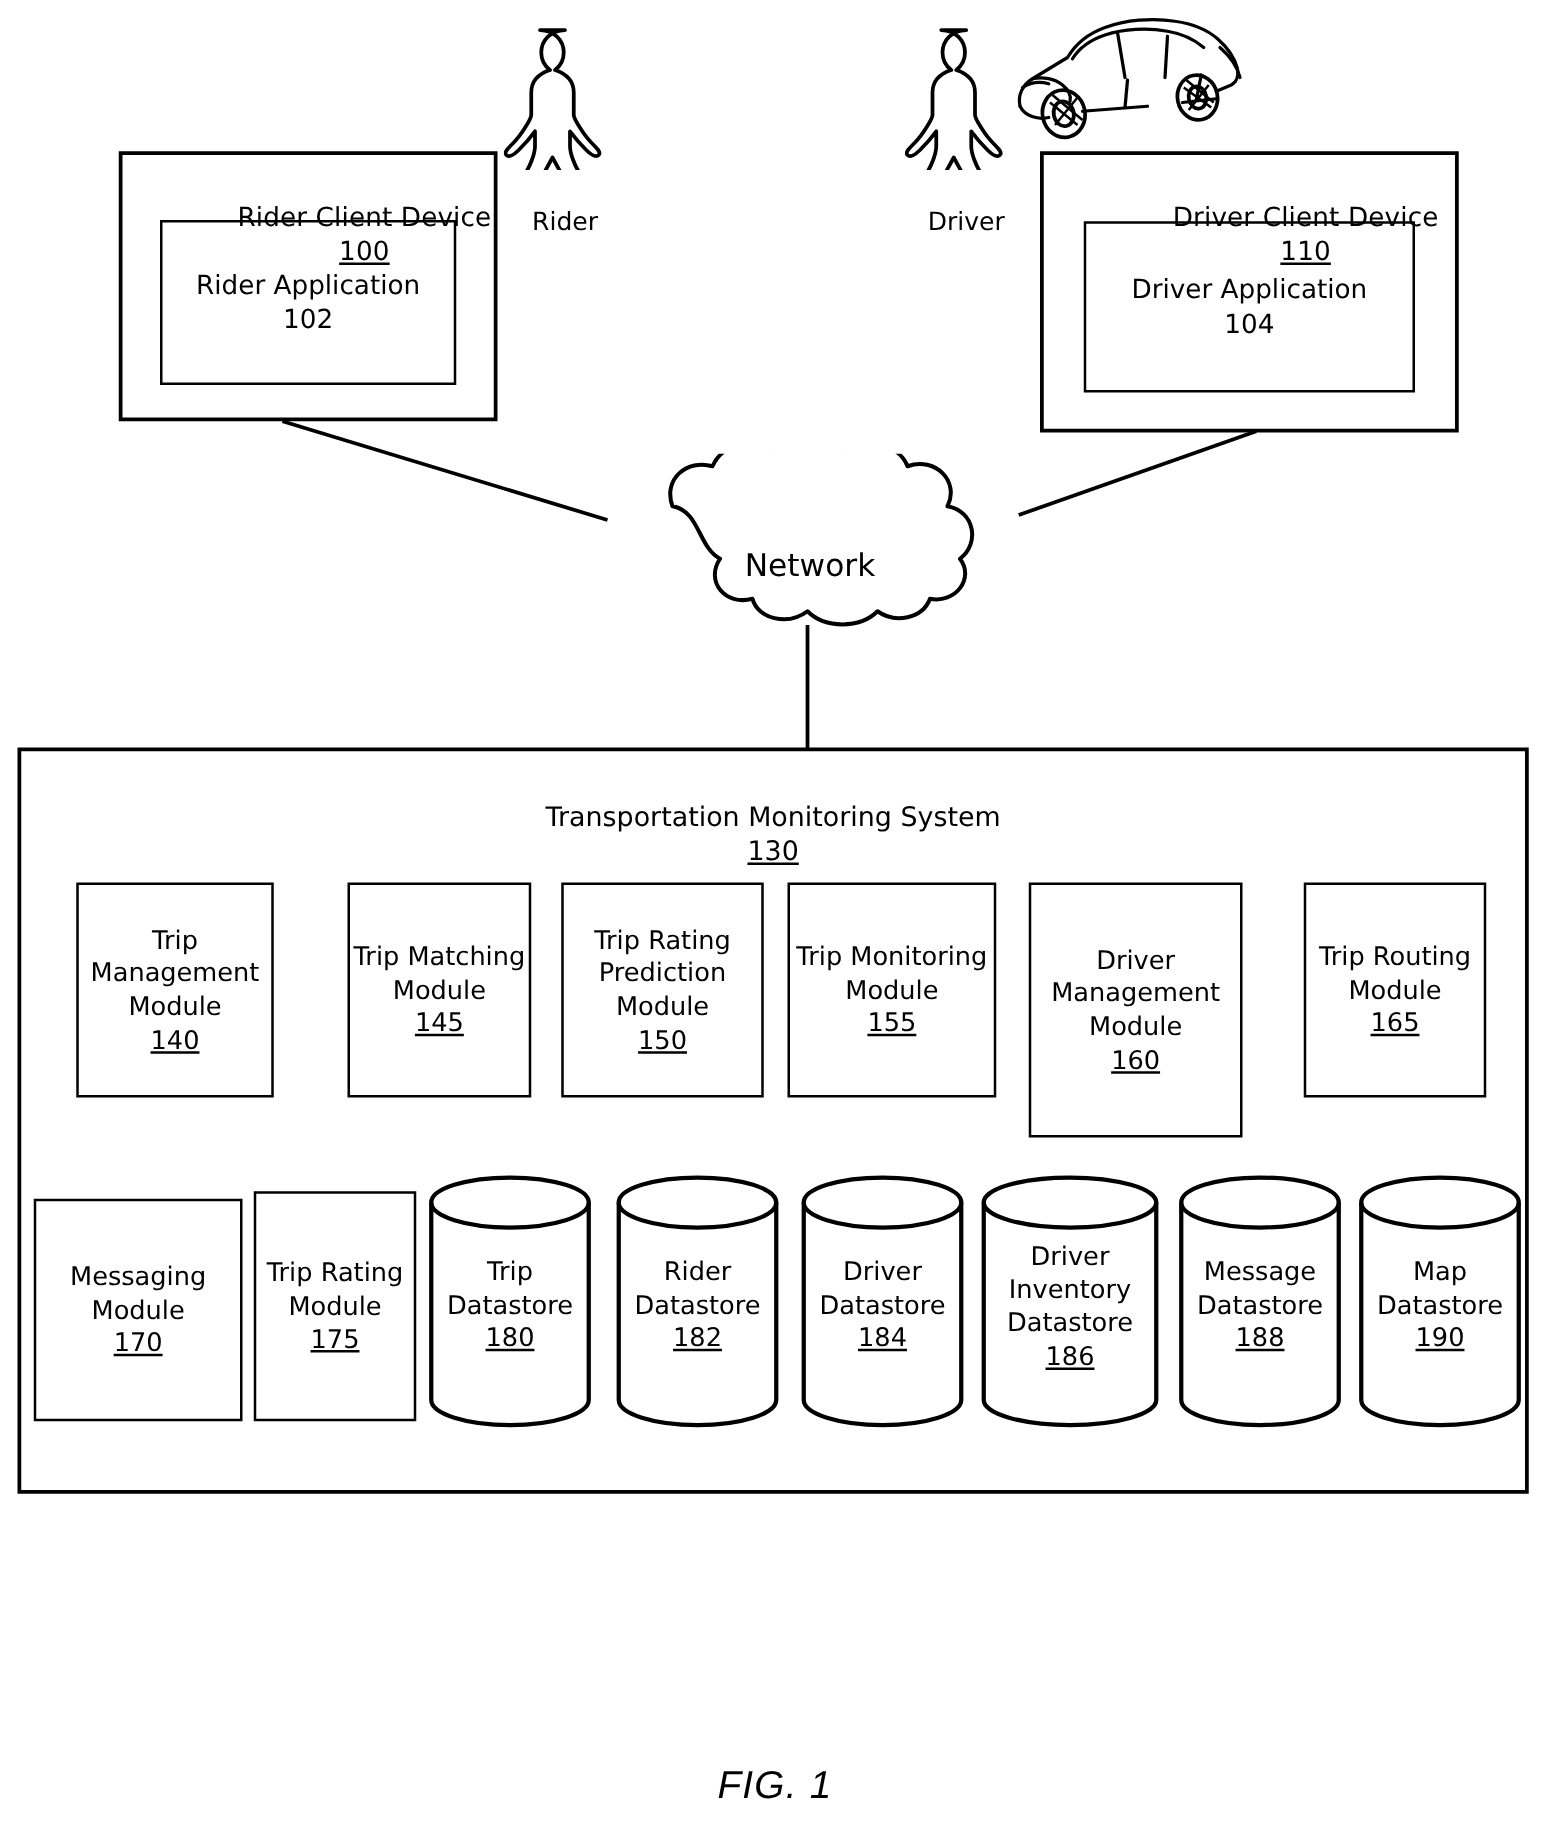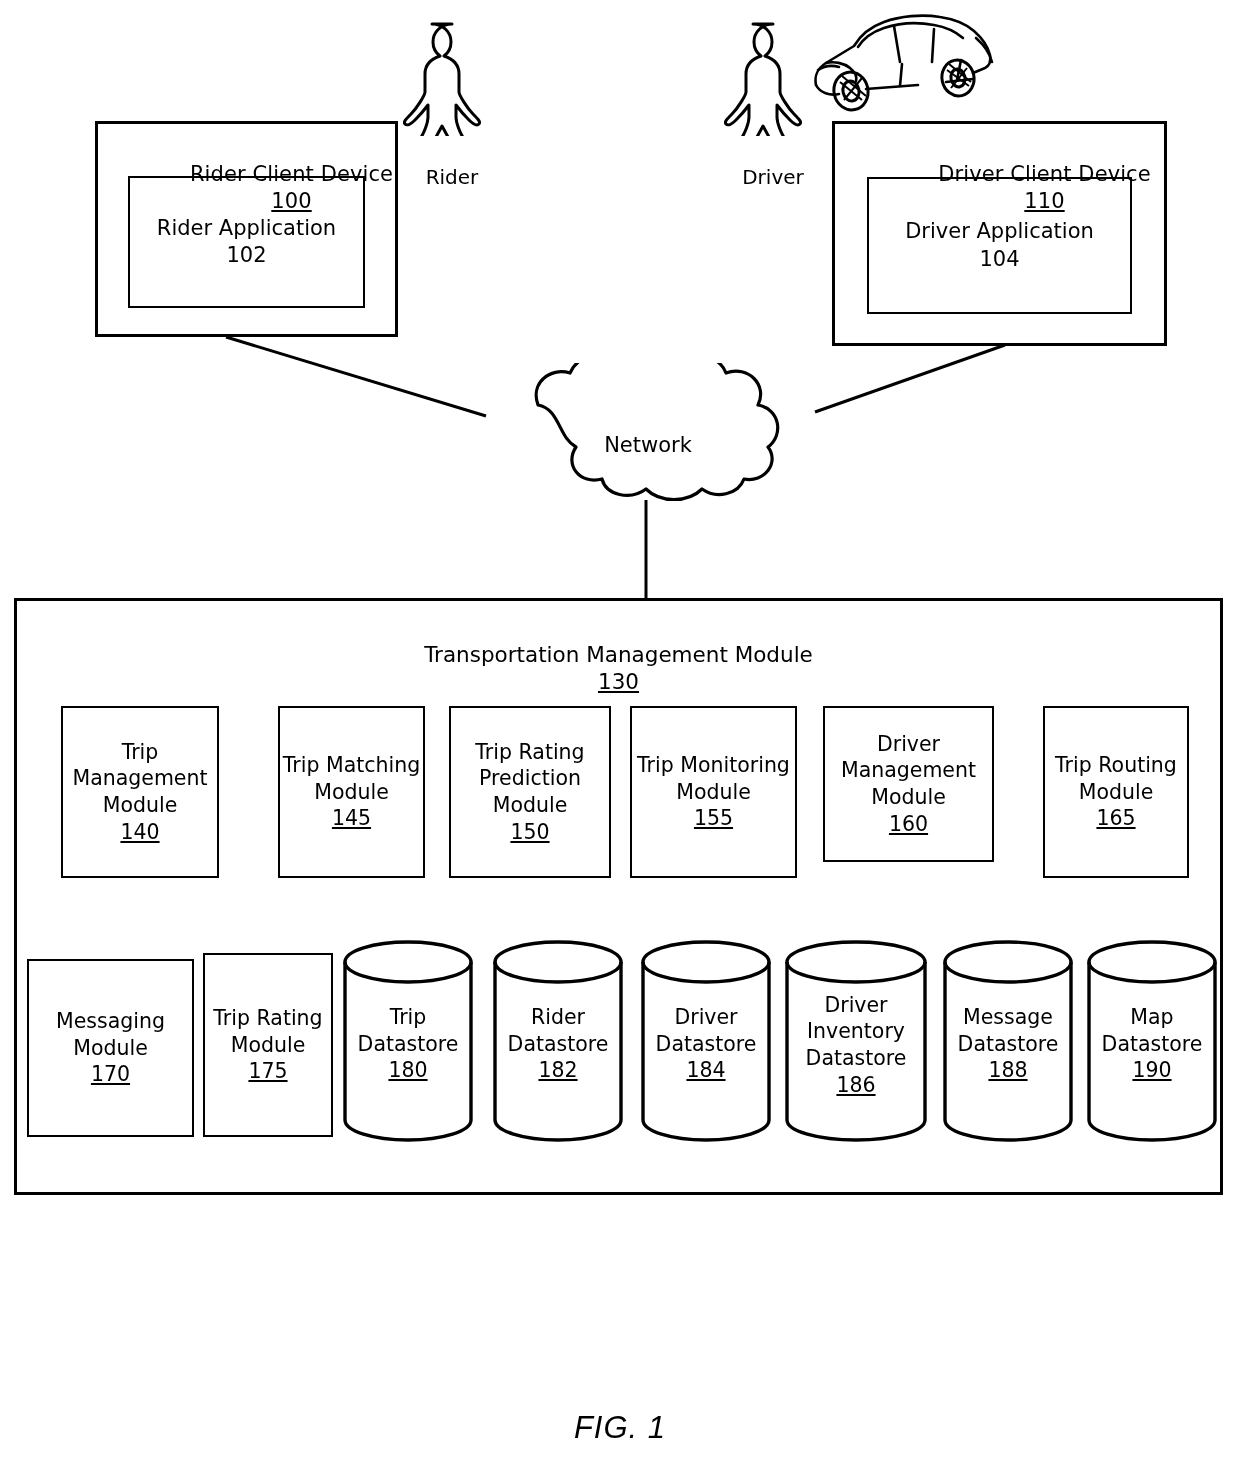--- a/index.html
+++ b/index.html
@@ -57,21 +57,21 @@
     letter-spacing: .1px;
     padding-left: 45px;
   }
   .applabel {
     font-size: 21px;
   }
   .personlabel {
     font-size: 20px;
   }
   .cloudlabel {
-    font-size: 21px;
+    font-size: 25px;
   }
   .tmstitle {
     font-size: 21.5px;
   }
   .modlabel {
     font-size: 20.5px;
     line-height: 1.3;
   }
   .dslabel {
     font-size: 20.5px;
@@ -215,21 +215,21 @@
                c-22 6 -38 -14 -26 -32
                c-18 -10 -16 -38 -38 -42 z" fill="#fff" stroke="#000" stroke-width="3.2" stroke-linejoin="round"></path>
     </svg>
     <div class="txt cloudlabel" style="left:0;top:42px;width:392px;">
       <div>Network</div>
     </div>
   </div>
 
   <div class="abs box" style="left:14px;top:598px;width:1209px;height:597px;">
     <div class="txt tmstitle" style="left:0;top:12px;width:1203px;">
-      <span>Transportation Management Module</span>
+      <span>Transportation Monitoring System</span>
       <span class="ref">130</span>
     </div>
 
     <div class="abs box-thin center-flex modlabel" style="left:44px;top:105px;width:158px;height:172px;">
       <div>Trip
 Management
 Module</div>
       <div class="ref">140</div>
     </div>
 
@@ -247,21 +247,21 @@
       <div class="ref">150</div>
     </div>
 
     <div class="abs box-thin center-flex modlabel" style="left:613px;top:105px;width:167px;height:172px;">
       <div>Trip
 Monitoring
 Module</div>
       <div class="ref">155</div>
     </div>
 
-    <div class="abs box-thin center-flex modlabel" style="left:806px;top:105px;width:171px;height:156px;">
+    <div class="abs box-thin center-flex modlabel" style="left:806px;top:105px;width:171px;height:204px;">
       <div>Driver
 Management
 Module</div>
       <div class="ref">160</div>
     </div>
 
     <div class="abs box-thin center-flex modlabel" style="left:1026px;top:105px;width:146px;height:172px;">
       <div>Trip
 Routing
 Module</div>

